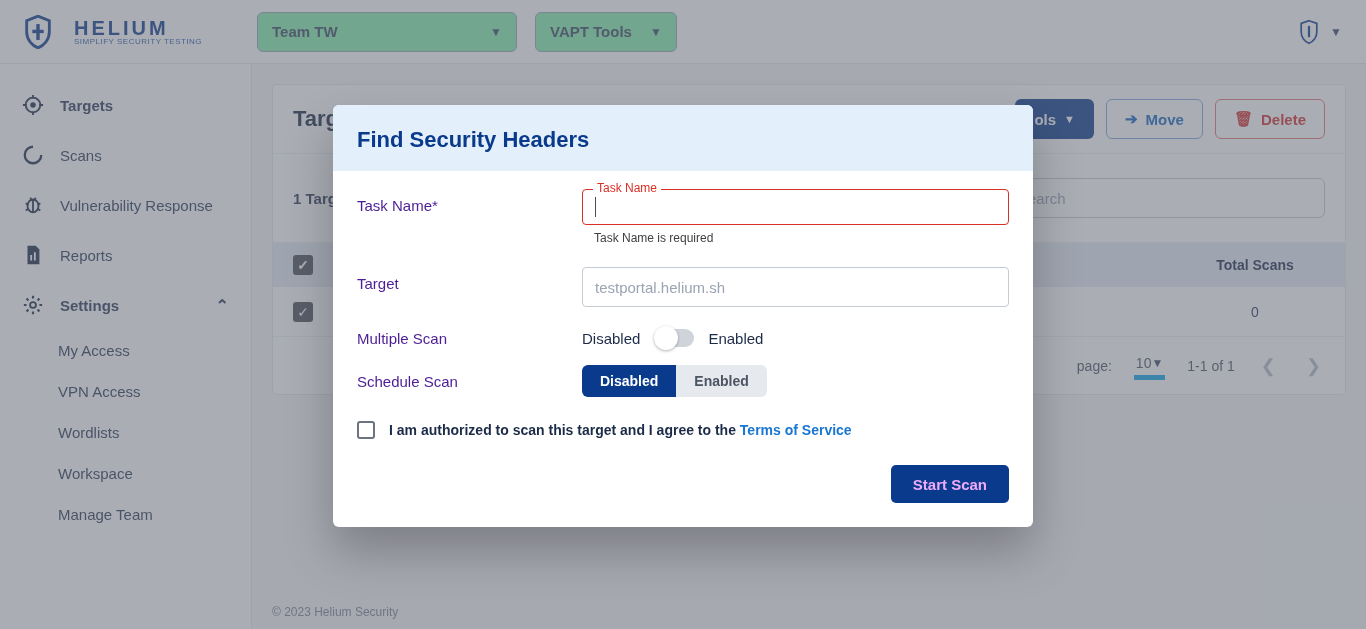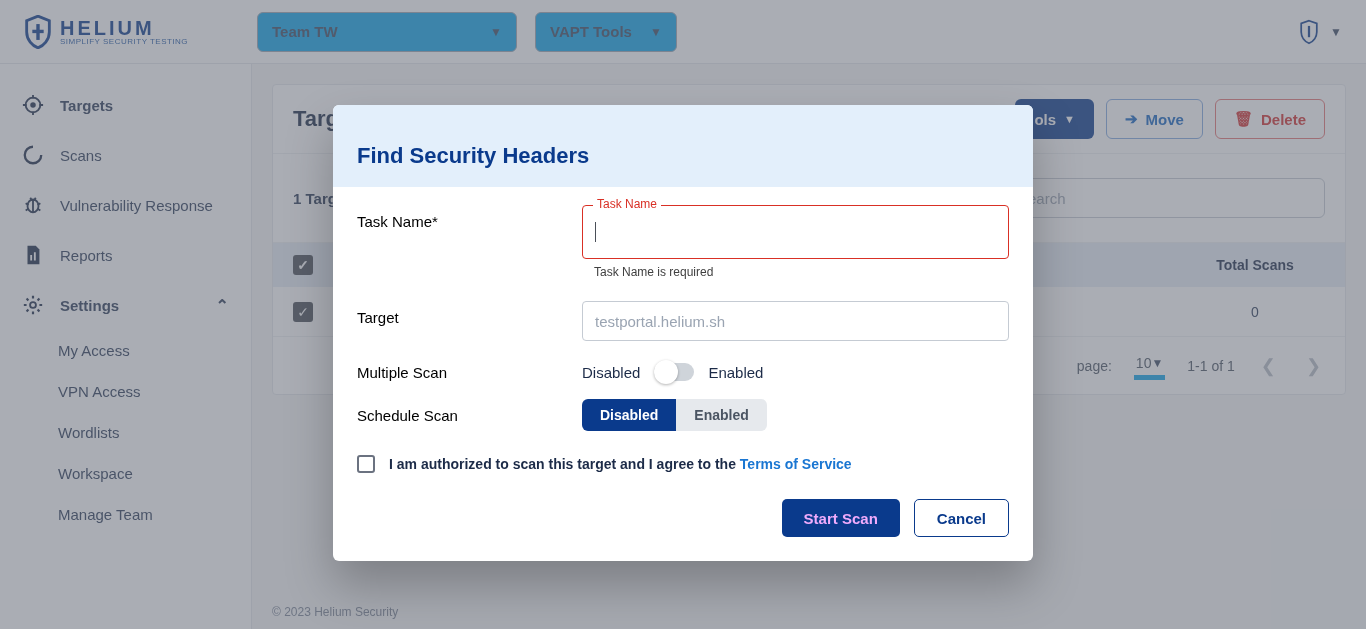--- a/index.html
+++ b/index.html
@@ -1,27 +1,27 @@
 <!DOCTYPE html>
 <html><head>
 <meta charset="utf-8">
 <style>
   * { box-sizing: border-box; margin: 0; padding: 0; }
   html, body { width: 1366px; height: 629px; font-family: Arial, Helvetica, sans-serif; color: #1c2b48; overflow: hidden; }
   body { background: #f5f6f7; position: relative; }
 
   
   .topbar { height: 64px; display: flex; align-items: center; padding: 0 24px; gap: 18px; background: #fff; border-bottom: 1px solid #e5e7eb; }
-  .logo { display: flex; align-items: center; gap: 8px; min-width: 215px; }
+  .logo { display: flex; align-items: center; gap: 22px; min-width: 215px; }
   .logo-svg { width: 28px; height: 34px; }
   .logo-text { display: flex; flex-direction: column; line-height: 1; }
   .logo-text .t1 { font-weight: 700; font-size: 20px; letter-spacing: 3px; color: #0a3a8c; }
   .logo-text .t2 { font-size: 8px; color: #245aa6; letter-spacing: 0.5px; }
 
-  .select-box { border: 1px solid #9aa4b2; border-radius: 6px; height: 40px; display: flex; align-items: center; justify-content: space-between; padding: 0 14px; color: #3b4a63; font-size: 15px; background: #0ea5e9; cursor: pointer; }
+  .select-box { border: 1px solid #9aa4b2; border-radius: 6px; height: 40px; display: flex; align-items: center; justify-content: space-between; padding: 0 14px; color: #3b4a63; font-size: 15px; background: #86efac; cursor: pointer; }
   .select-team { width: 260px; }
   .select-tools { width: 142px; }
   .sel-label { font-weight: 600; }
   .caret { font-size: 12px; color: #3b4a63; }
 
   .topbar-right { margin-left: auto; display: flex; align-items: center; gap: 10px; }
   .shield-small { width: 22px; height: 26px; }
 
   
   .layout { display: flex; height: calc(629px - 64px); }
@@ -61,28 +61,28 @@
 
   .pagination { display: flex; align-items: center; justify-content: flex-end; padding: 14px 20px; gap: 22px; font-size: 14px; color: #4b5563; }
   .pag-sel { display: inline-flex; align-items: center; border-bottom: 5px solid #0ea5e9; padding: 4px 2px; }
   .pag-arrow { color: #b6bcc5; font-size: 18px; padding: 0 4px; cursor: pointer; }
 
   .footer { position: absolute; bottom: 10px; left: 20px; font-size: 12px; color: #7b8494; }
 
   
   .overlay { position: absolute; inset: 0; background: rgba(100,106,118,0.55); display: flex; align-items: flex-start; justify-content: center; padding-top: 105px; }
   .modal { width: 700px; background: #fff; border-radius: 6px; box-shadow: 0 24px 48px rgba(0,0,0,0.25); overflow: hidden; }
-  .modal-head { background: #e3effb; padding: 38px 24px 18px; }
+  .modal-head { background: #e3effb; padding: 22px 24px 18px; }
   .modal-title { font-size: 22px; font-weight: 800; color: #0a3a8c; }
   .modal-body { padding: 18px 24px 6px; }
   .mrow { display: flex; align-items: flex-start; margin-bottom: 22px; }
-  .mrow .lab { width: 225px; padding-top: 8px; font-size: 15px; color: #000000; }
+  .mrow .lab { width: 225px; padding-top: 8px; font-size: 15px; color: #4c1d95; }
   .mrow .ctrl { flex: 1; }
 
-  .float-field { position: relative; border: 1.6px solid #d93025; border-radius: 4px; height: 54px; padding: 0 12px; display: flex; align-items: center; }
+  .float-field { position: relative; border: 1.6px solid #d93025; border-radius: 4px; height: 36px; padding: 0 12px; display: flex; align-items: center; }
   .float-field .legend { position: absolute; top: -9px; left: 10px; background: #fff; padding: 0 4px; font-size: 12px; color: #d93025; }
   .float-field .cursor-line { width: 1px; height: 20px; background: #4a4f58; }
   .helper-err { font-size: 12px; color: #404040; margin-top: 6px; margin-left: 12px; }
 
   .plain-field { border: 1px solid #c5cbd3; border-radius: 4px; height: 40px; padding: 0 12px; display: flex; align-items: center; color: #9aa4b2; font-size: 15px; }
 
   .toggle-row { display: flex; align-items: center; gap: 14px; font-size: 15px; color: #1c2b48; }
   .toggle { width: 40px; height: 18px; background: #cfd4da; border-radius: 10px; position: relative; }
   .toggle .knob { position: absolute; left: 0; top: -3px; width: 24px; height: 24px; background: #fff; border-radius: 50%; box-shadow: 0 1px 3px rgba(0,0,0,0.3); }
 
@@ -301,16 +301,15 @@
       <div class="auth-row">
         <span class="chk-outline"></span>
         <span>
           <span>I am authorized to scan this target and I agree to the </span><span class="tos">Terms of Service</span>
         </span>
       </div>
     </div>
 
     <div class="modal-foot">
       <div class="mbtn primary">Start Scan</div>
-      <div class="mbtn outline">Cancel</div>
     </div>
   </div>
 </div>
 
 </body></html>

